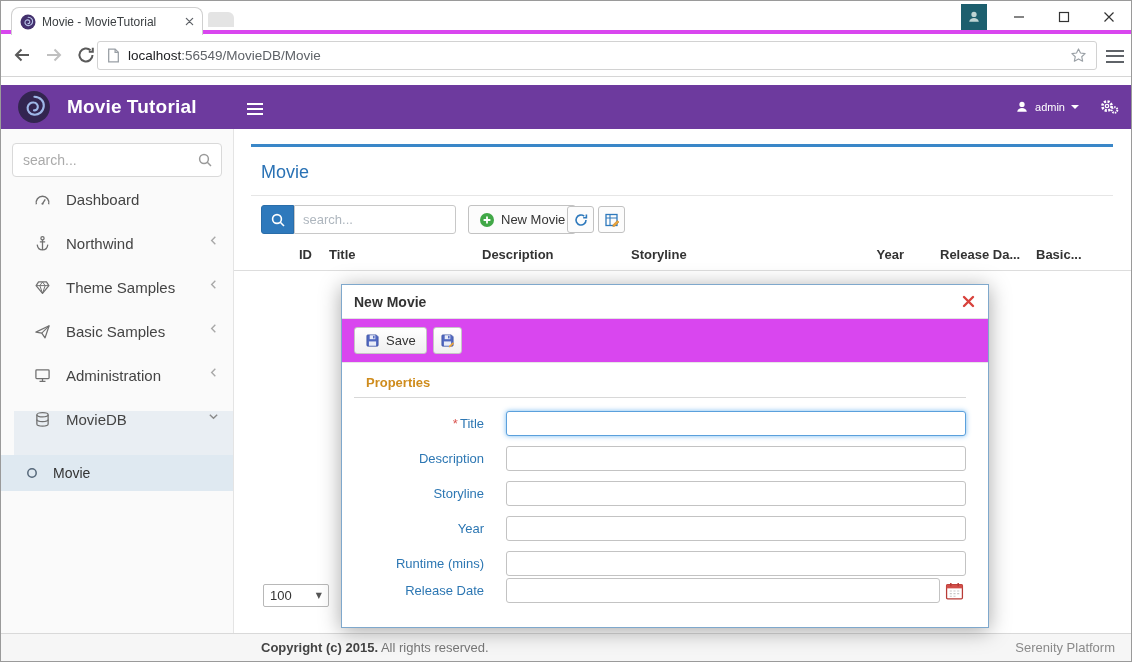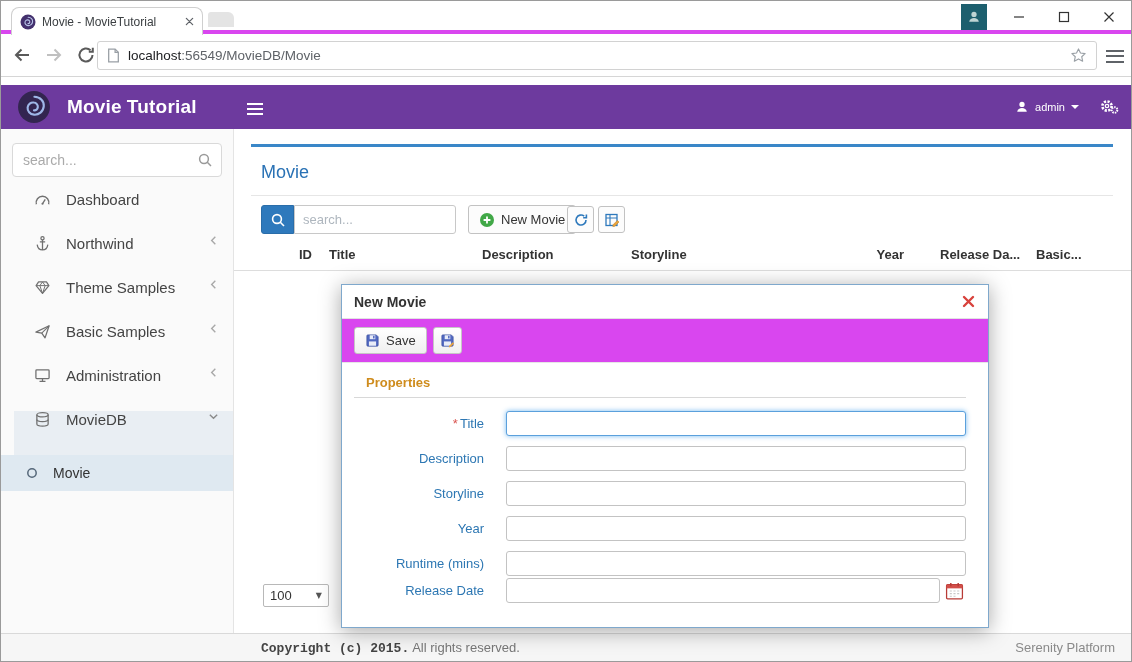--- a/index.html
+++ b/index.html
@@ -64,21 +64,21 @@
   .tb-refresh { left:333px; } .tb-export { left:364px; }
   .grid-head { position:absolute; left:0; right:0; top:112px; height:30px; border-bottom:1px solid #ddd; }
   .gh { position:absolute; top:6px; font-weight:bold; font-size:13px; color:#333; white-space:nowrap; cursor:pointer; }
   .gh0 { left:29px;padding-left:36px; } .gh1 { left:95px; } .gh2 { left:248px; } .gh3 { left:397px; }
   .gh4 { left:585px; width:85px; text-align:right; } .gh5 { left:706px; } .gh6 { left:802px; }
   .pagesize { position:absolute; left:29px; top:455px; width:66px; height:23px; border:1px solid #b8b8b8; border-radius:2px; background:#fff; display:flex; align-items:center; justify-content:space-between; padding:0 6px; font-size:13px; color:#333; cursor:pointer; }
   .pagesize .dd { font-size:8px; color:#555; font-family:"DejaVu Sans", sans-serif; }
 
   
   .footer { position:absolute; left:0; right:0; bottom:0; height:28px; background:#f6f6f6; border-top:1px solid #d9d9d9; display:flex; align-items:center; padding:0 16px 0 260px; font-size:13px; color:#777; }
-  .copy-strong { font-weight:bold; color:#444;font-family:Liberation Mono, monospace; }
+  .copy-strong { font-weight:bold; color:#444; }
   .platform { margin-left:auto; color:#8a8a8a; }
 
   
   .dialog { position:absolute; left:340px; top:283px; width:648px; background:#fff; border:1px solid #7fa8cc; box-shadow:0 3px 20px rgba(0,0,0,.35); z-index:50; }
   .dlg-head { height:34px; display:flex; align-items:center; padding:0 12px; border-bottom:1px solid #e2e2e2; }
   .dlg-title { font-size:14px; font-weight:600; color:#333; }
   .dlg-close { margin-left:auto; display:flex; cursor:pointer; }
   .dlg-toolbar { height:44px; display:flex; align-items:center; gap:6px; padding:0 12px; background:#d946ef; border-bottom:1px solid #e6e6e6; }
   .dlg-btn { display:inline-flex; align-items:center; gap:6px; height:27px; padding:0 10px; background:linear-gradient(#fff,#f0f0f0); border:1px solid #c6c6c6; border-radius:3px; font-size:13px; color:#333; cursor:pointer; }
   .dlg-btn.icon-only { padding:0 6px; }

